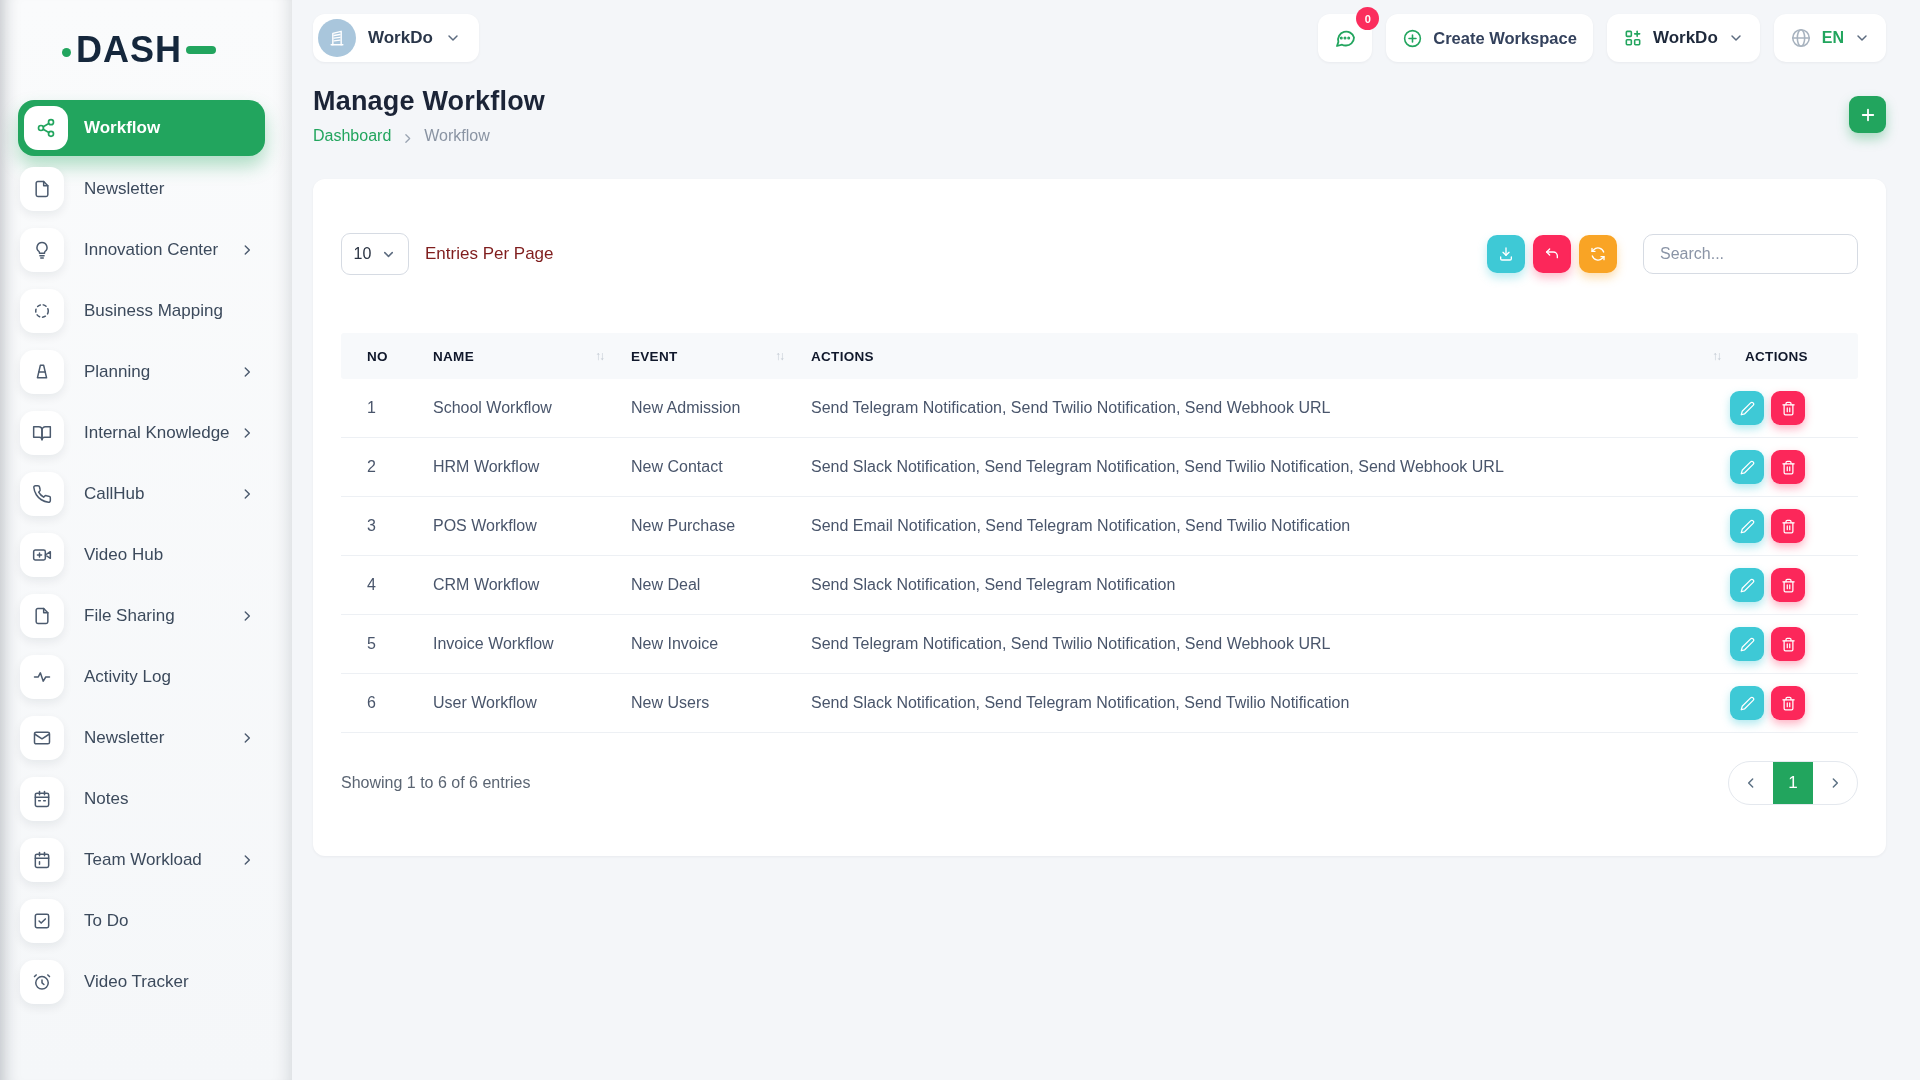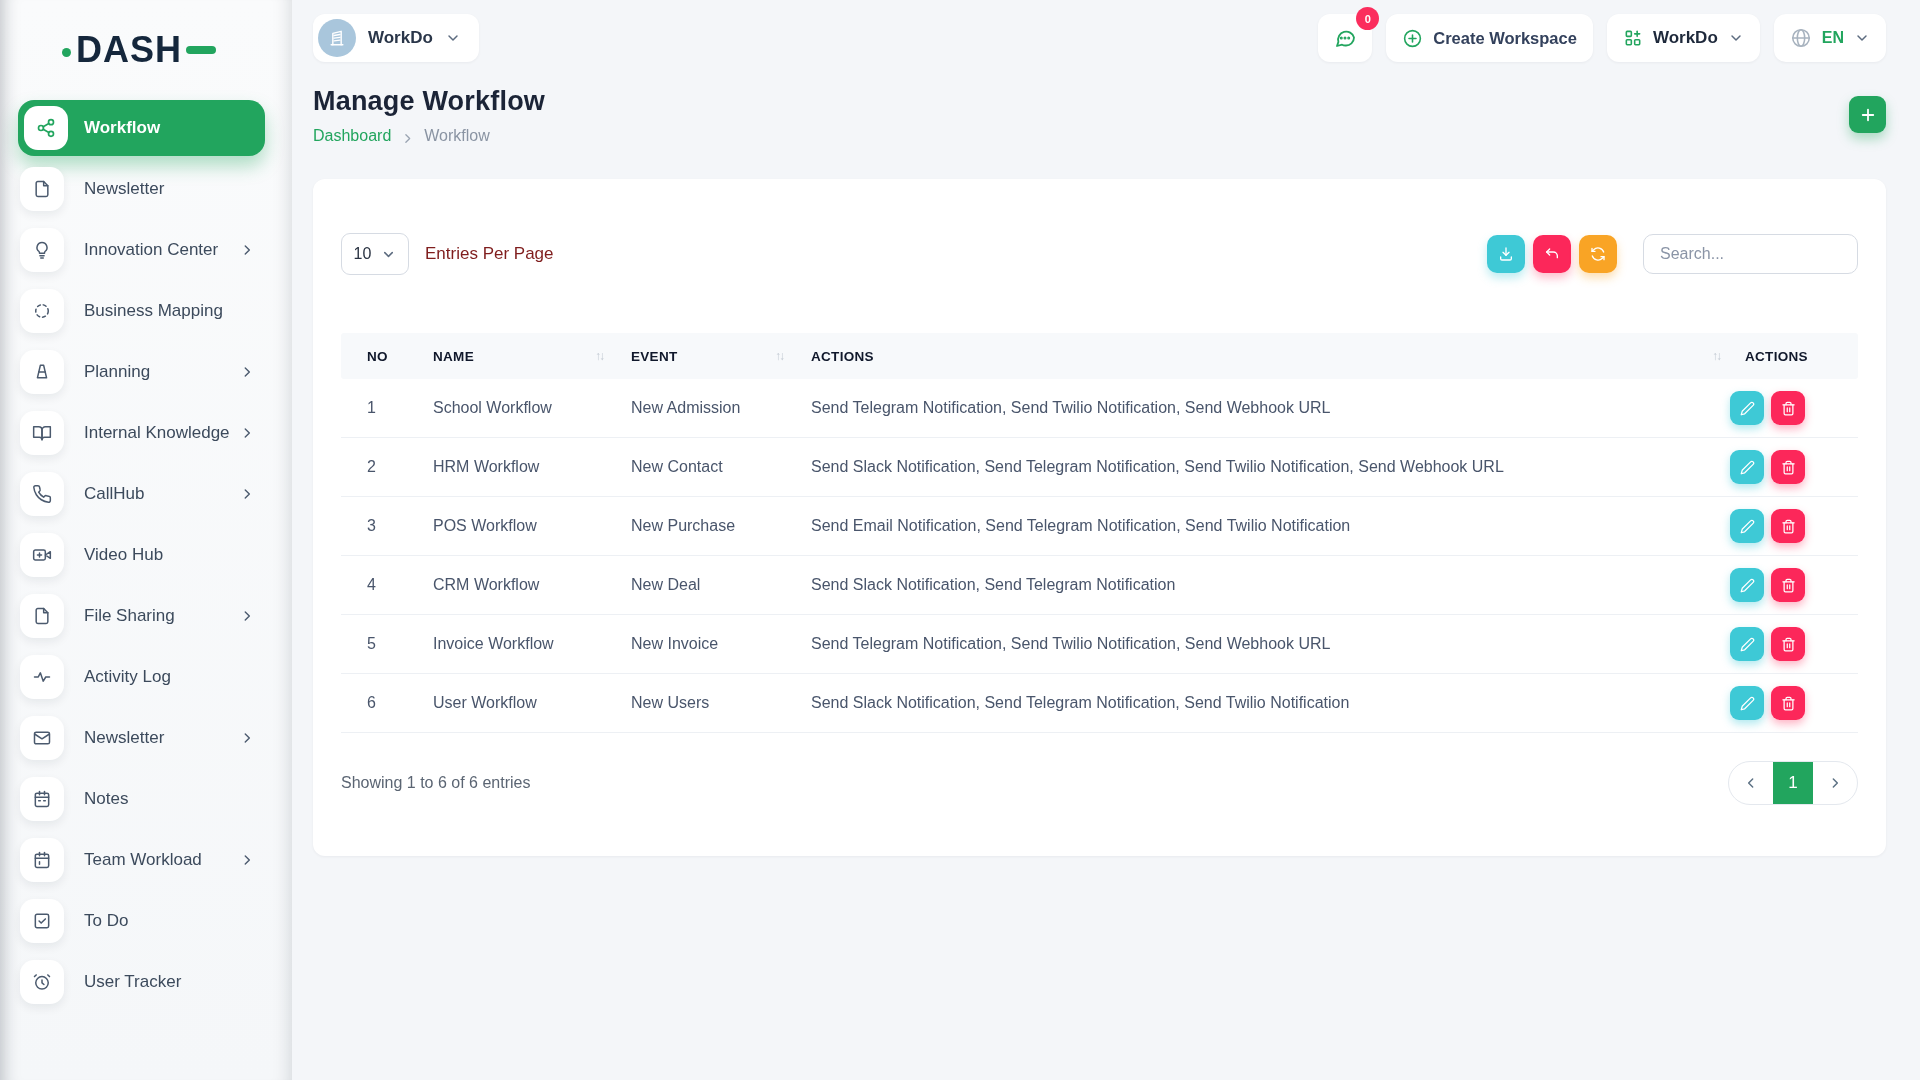--- a/index.html
+++ b/index.html
@@ -353,21 +353,21 @@
 
       <div class="nav-item">
         <span class="nav-icon">
           <svg class="ic" width="20" height="20" viewBox="0 0 24 24" fill="none" stroke="currentColor" stroke-width="1.8" stroke-linecap="round" stroke-linejoin="round">
               <circle cx="12" cy="13" r="7.5"></circle>
               <polyline points="12 9.5 12 13 14.3 15"></polyline>
               <line x1="5" y1="3.5" x2="3" y2="5.5"></line>
               <line x1="19" y1="3.5" x2="21" y2="5.5"></line>
             </svg>
         </span>
-        <span class="nav-label">User Tracker</span>
+        <span class="nav-label">Video Tracker</span>
       </div>
 
     </nav>
   </aside>
 
   <div class="main">
 
     <div class="topbar">
       <div class="pill workspace-pill">
         <span class="avatar">

